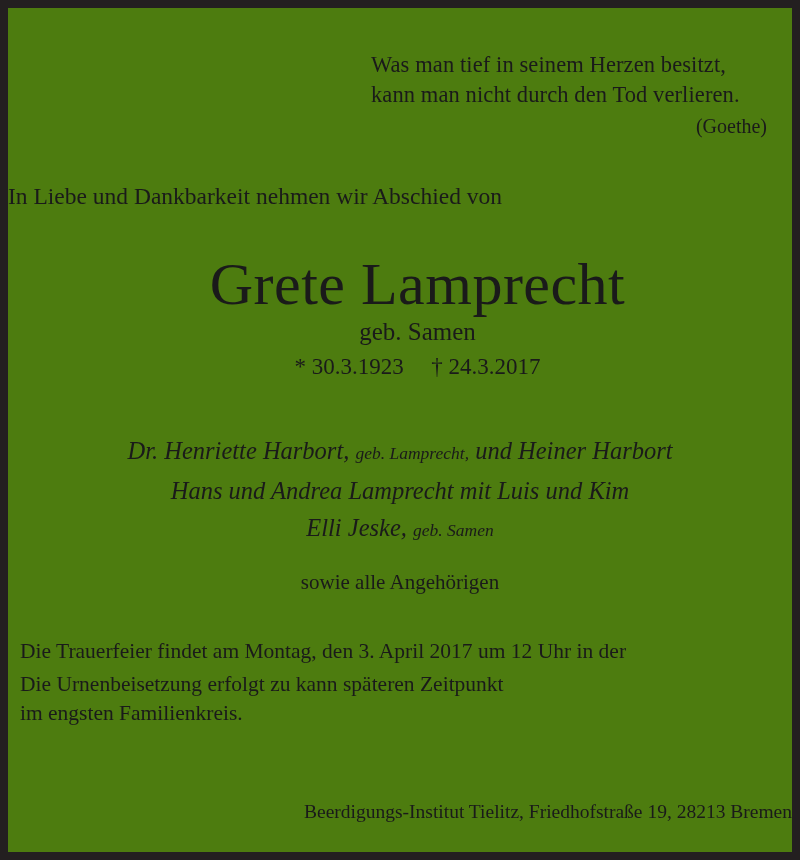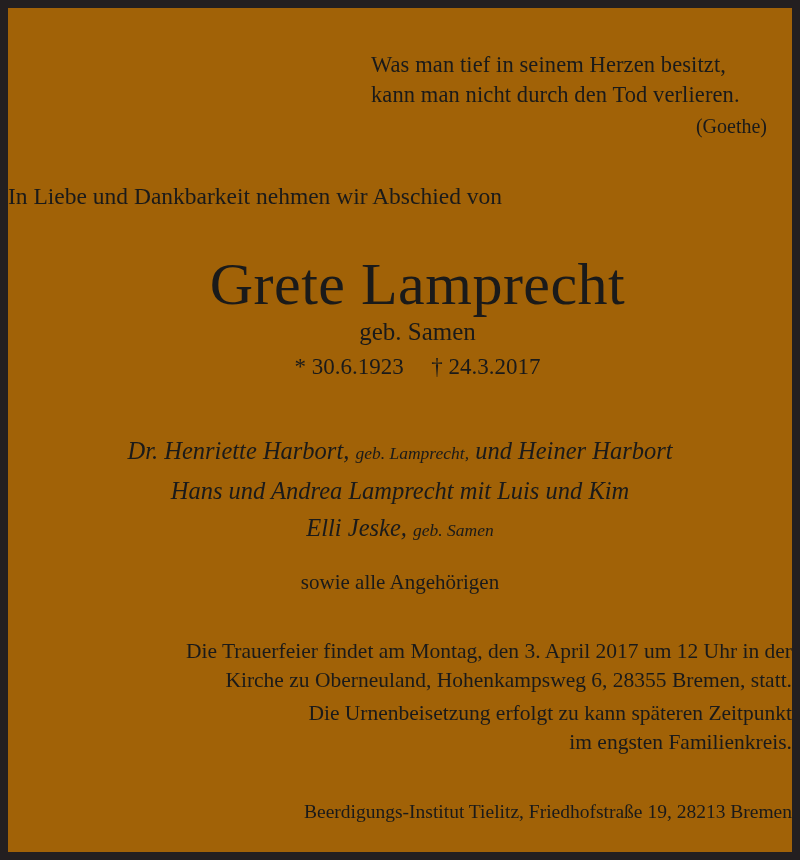--- a/index.html
+++ b/index.html
@@ -108,21 +108,22 @@
     line-height: 36px;
     margin-top: 15px;
   }
 
   
   .service {
     position: absolute;
     left: 0;
     right: 0;
     top: 629px;
-    text-align: right;
+    text-align: left;
+    padding-left: 12px;
   }
   .service-line {
     font-size: 21.5px;
     line-height: 29px;
     white-space: nowrap;
   }
   .service-line.gap {
     margin-top: 4px;
   }
 
@@ -133,37 +134,37 @@
     right: 0;
     top: 791px;
     text-align: right;
     font-size: 19.5px;
     line-height: 26px;
   }
 </style>
 </head>
 <body>
 
-<div id="notice" style="border-color: rgb(35, 31, 32); background: #a16207; color: rgb(26, 26, 26);">
+<div id="notice" style="border-color: rgb(35, 31, 32); background: #4d7c0f; color: rgb(26, 26, 26);">
   <div class="inner">
 
     <div class="quote-block">
       <div class="quote-line">Was man tief in seinem Herzen besitzt,</div>
       <div class="quote-line">kann man nicht durch den Tod verlieren.</div>
       <div class="quote-attrib">(Goethe)</div>
     </div>
 
     <div class="intro">In Liebe und Dankbarkeit nehmen wir Abschied von</div>
 
     <div class="name-block">
       <div class="deceased-name">Grete Lamprecht</div>
       <div class="deceased-maiden">geb. Samen</div>
       <div class="deceased-dates">
         <span>*</span>
-        <span>30.6.1923</span>
+        <span>30.3.1923</span>
         <span class="sep"></span>
         <span>†</span>
         <span>24.3.2017</span>
       </div>
     </div>
 
     <div class="survivors">
       <div class="survivor-line">
         <span>Dr. Henriette Harbort,</span>
         <span class="small">geb. Lamprecht,</span>
@@ -174,21 +175,20 @@
       </div>
       <div class="survivor-line">
         <span>Elli Jeske,</span>
         <span class="small">geb. Samen</span>
       </div>
       <div class="survivors-all">sowie alle Angehörigen</div>
     </div>
 
     <div class="service">
       <div class="service-line">Die Trauerfeier findet am Montag, den 3. April 2017 um 12 Uhr in der</div>
-      <div class="service-line">Kirche zu Oberneuland, Hohenkampsweg 6, 28355 Bremen, statt.</div>
       <div class="service-line gap">Die Urnenbeisetzung erfolgt zu kann späteren Zeitpunkt</div>
       <div class="service-line">im engsten Familienkreis.</div>
     </div>
 
     <div class="footer">Beerdigungs-Institut Tielitz, Friedhofstraße 19, 28213 Bremen</div>
 
   </div>
 </div>
 
 </body></html>

